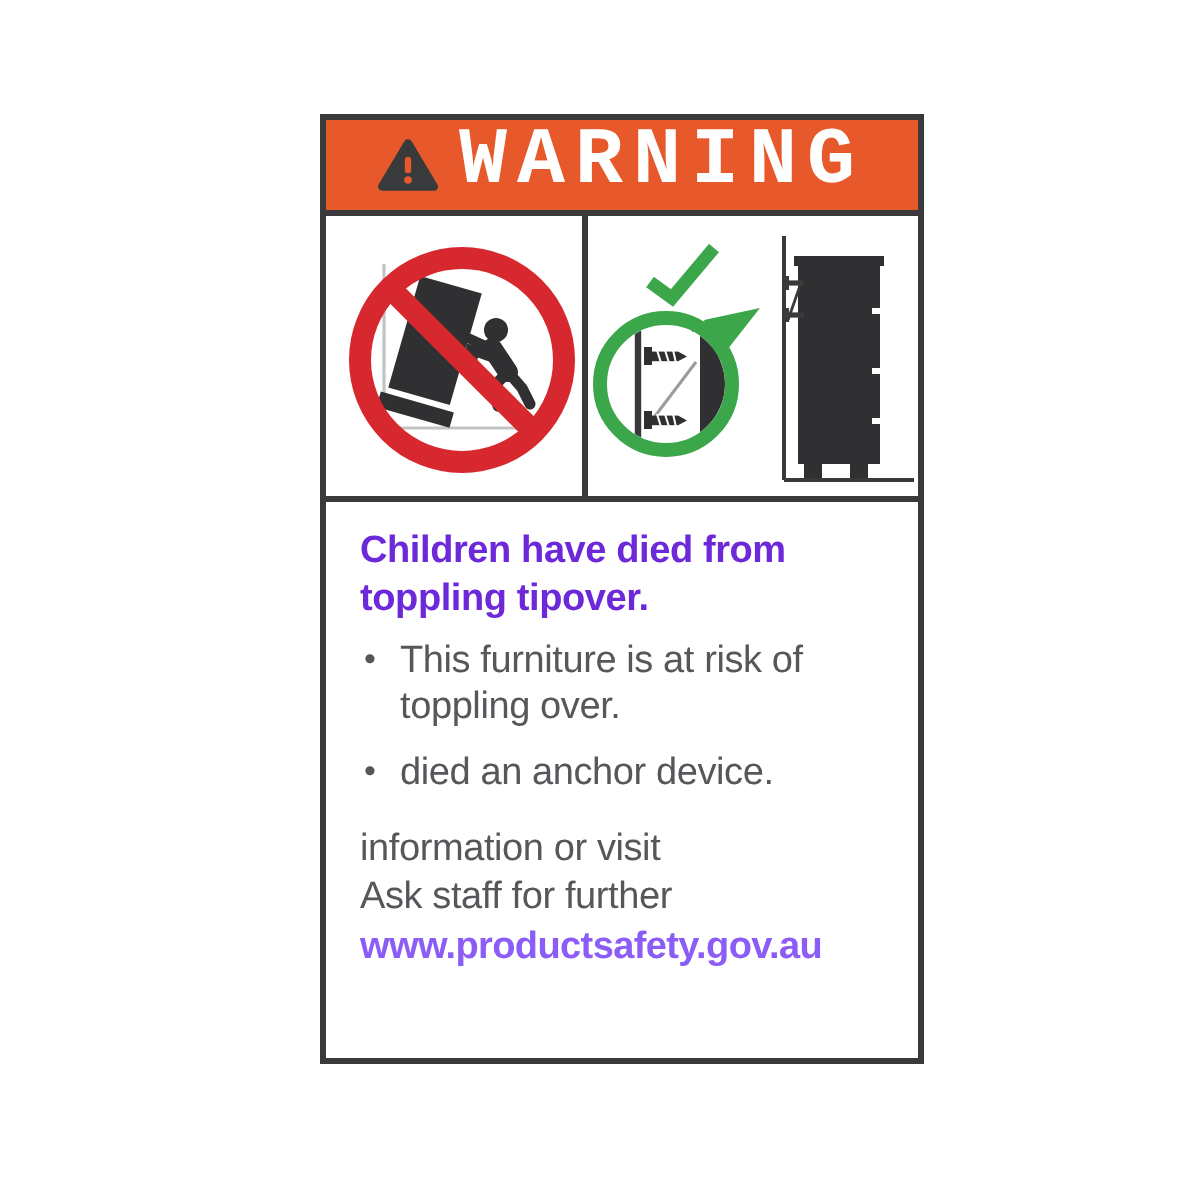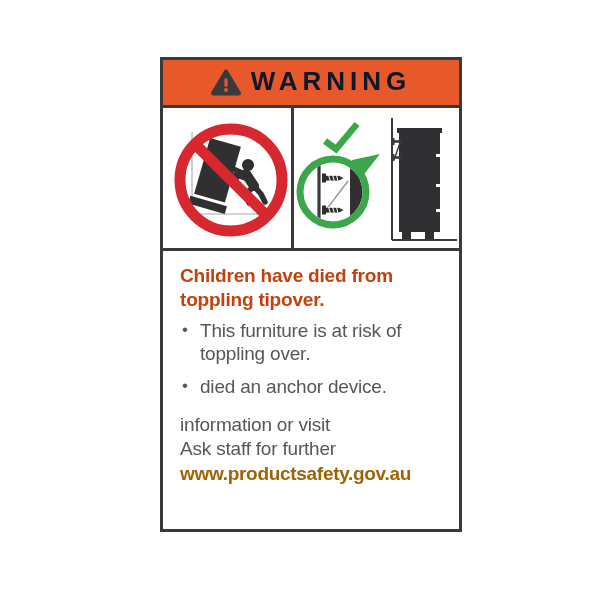--- a/index.html
+++ b/index.html
@@ -11,49 +11,49 @@
   .label{
     position:absolute;left:160px;top:57px;width:302px;height:475px;
     box-sizing:border-box;border:3px solid #3A3A3C;background:#ffffff;
     display:flex;flex-direction:column;
   }
   .header{
     height:45px;flex:0 0 45px;background:#E7582B;border-bottom:3px solid #3A3A3C;
     display:flex;align-items:center;justify-content:center;gap:10px;
   }
   .header .word{
-    font-weight:bold;font-size:26px;letter-spacing:5px;color:#0f172a;
-    line-height:45px;transform:translateY(-1px);
+    font-weight:bold;font-size:40px;letter-spacing:5px;color:#ffffff;
+    line-height:45px;transform:translateY(-1px);font-family:Liberation Mono, monospace;
   }
   .picto-row{
     height:140px;flex:0 0 140px;display:flex;border-bottom:3px solid #3A3A3C;
   }
   .cell-left{width:128px;flex:0 0 128px;border-right:3px solid #3A3A3C;}
   .cell-right{flex:1;}
   .cell-left svg,.cell-right svg{display:block;}
   .text-section{
     flex:1;padding:13px 18px 0 17px;
   }
   .heading{
-    font-size:19px;line-height:24px;font-weight:bold;color:#c2410c;
+    font-size:19px;line-height:24px;font-weight:bold;color:#6d28d9;
     letter-spacing:-0.2px;margin-bottom:7px;
   }
   .bullet{
     position:relative;padding-left:20px;font-size:19px;line-height:23px;
     color:#57575B;letter-spacing:-0.2px;margin-bottom:10px;
   }
   .bullet .dot{
     position:absolute;left:2px;top:-1px;font-size:17px;color:#57575B;
   }
   .footer{
     margin-top:15px;font-size:19px;line-height:24px;color:#57575B;
     letter-spacing:-0.2px;
   }
   .url{
-    font-weight:bold;color:#a16207;font-size:19px;line-height:24px;
+    font-weight:bold;color:#8b5cf6;font-size:19px;line-height:24px;
     letter-spacing:-0.3px;margin-top:1px;
   }
 </style>
 </head>
 <body>
 
 <div class="label">
 
   <div class="header">
     <svg width="30" height="27" viewBox="0 0 36 32" aria-hidden="true">

